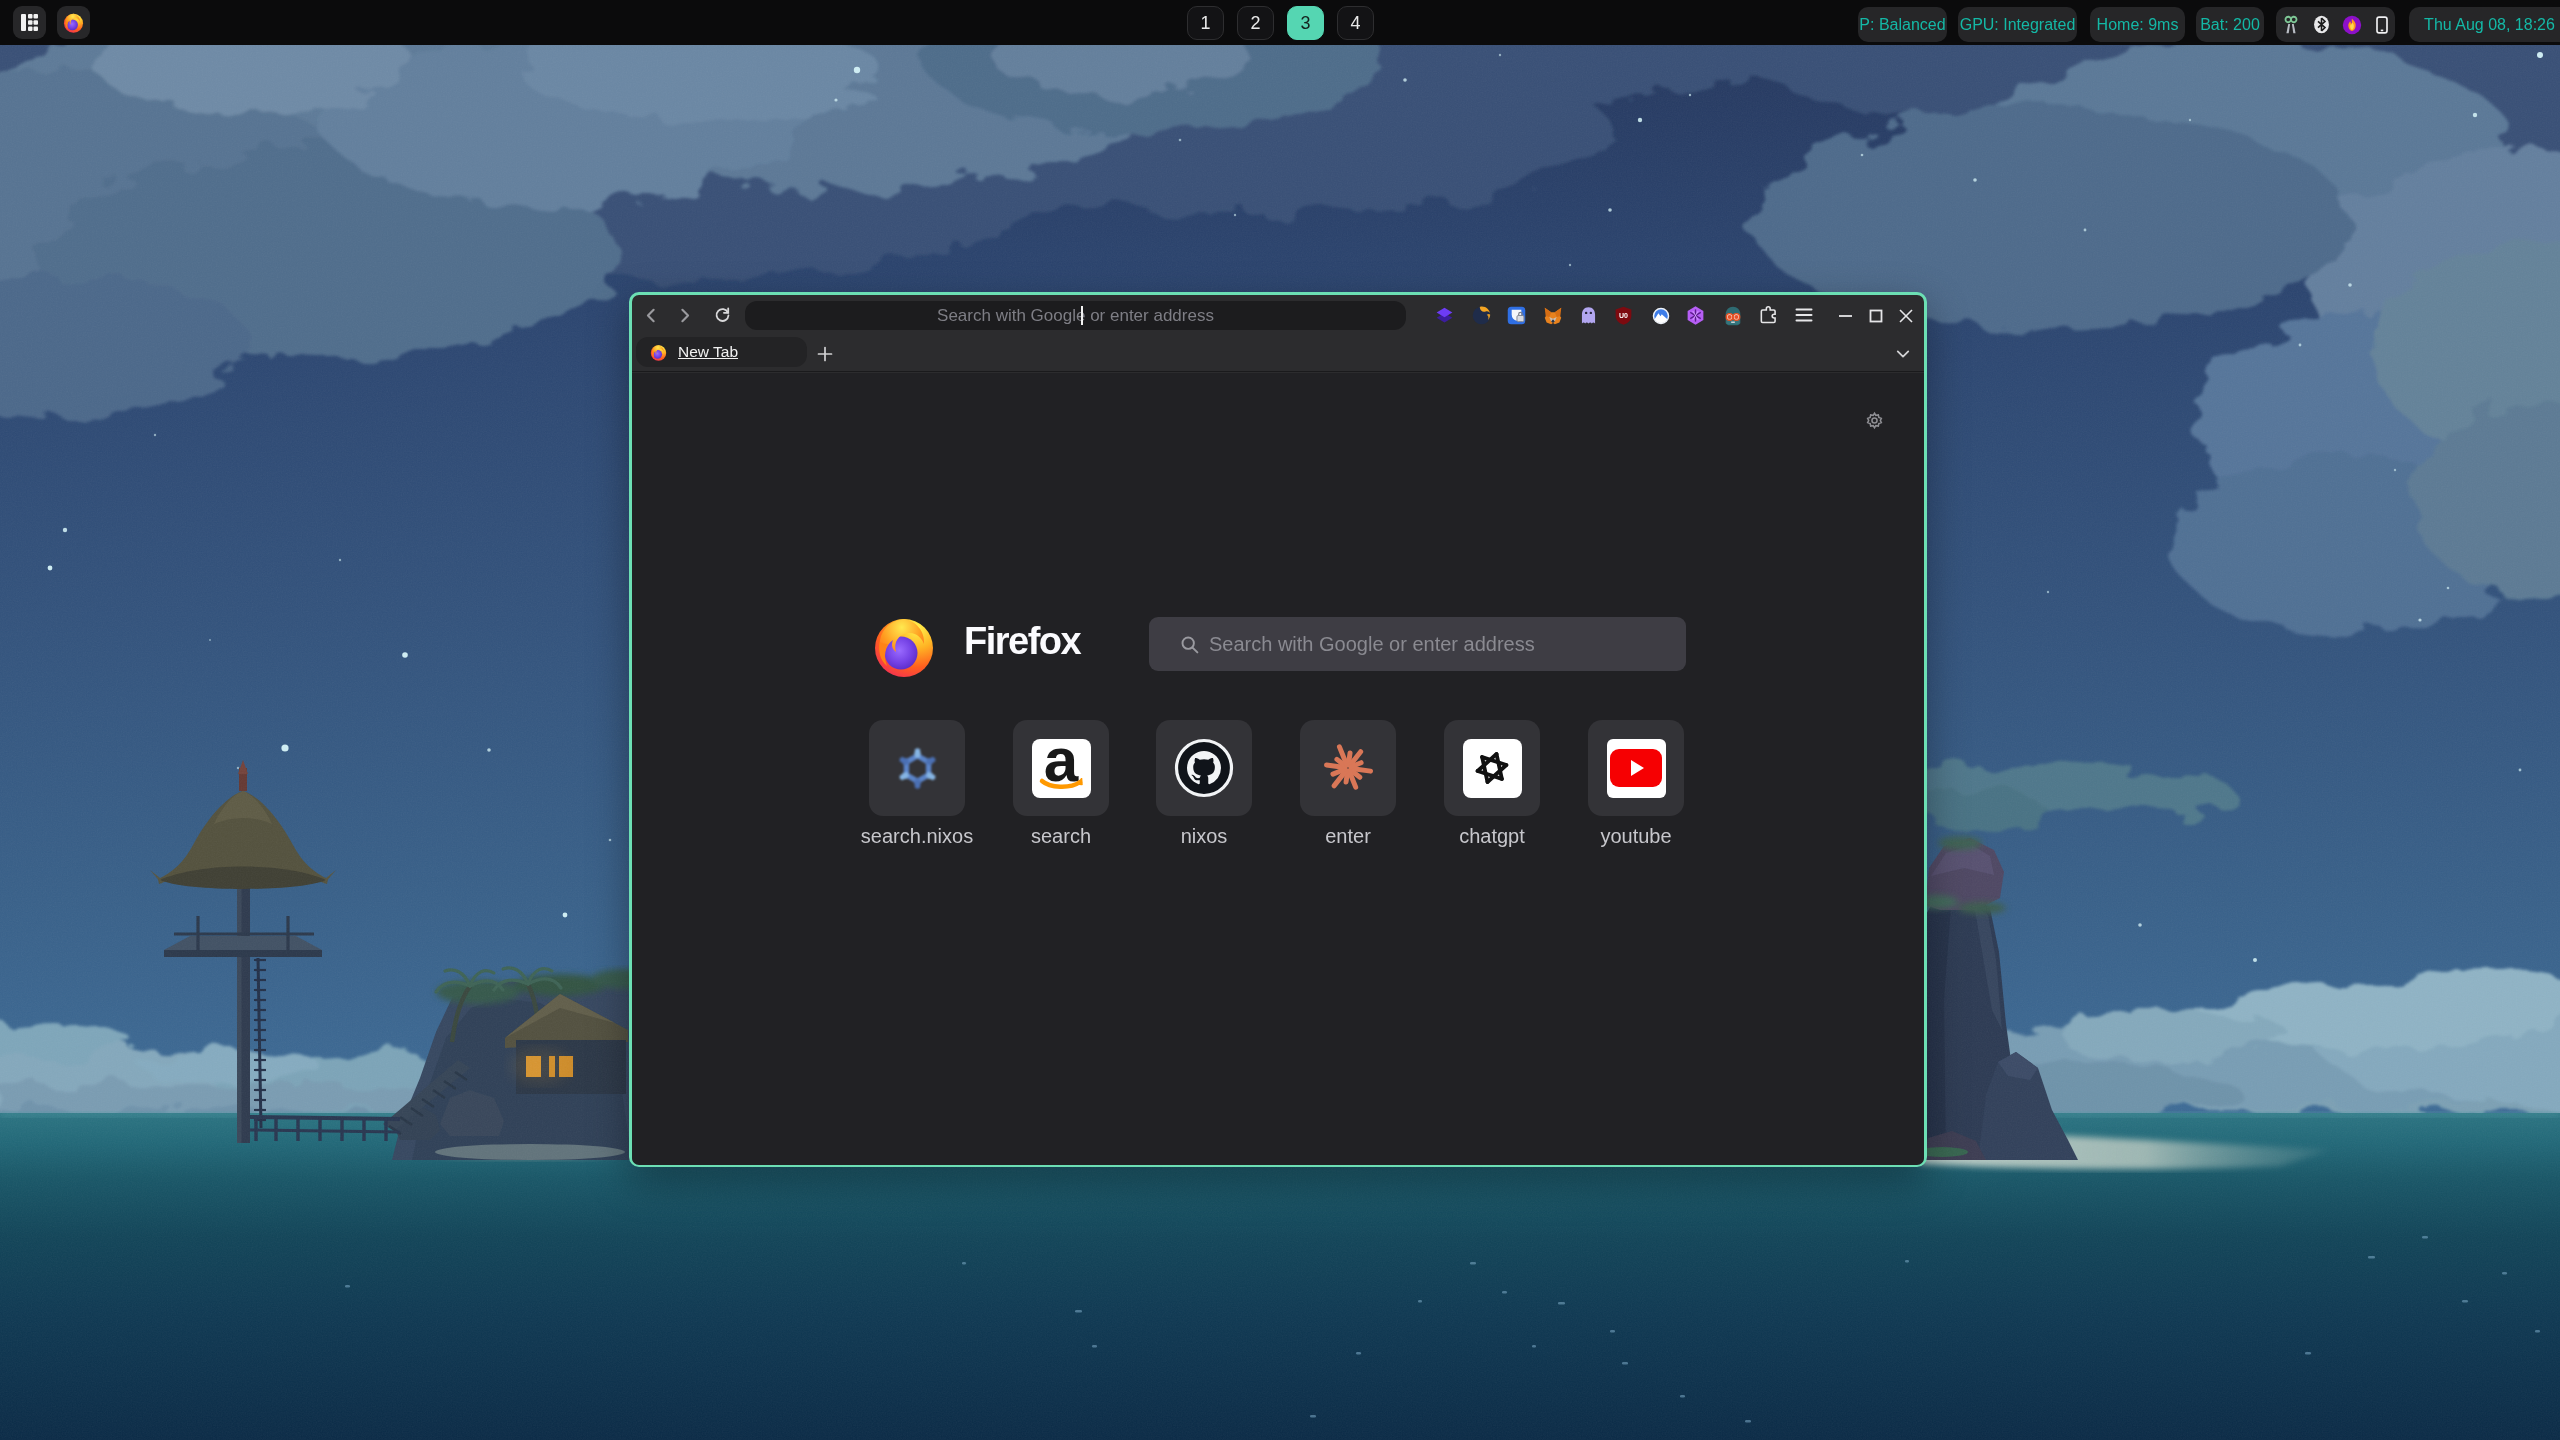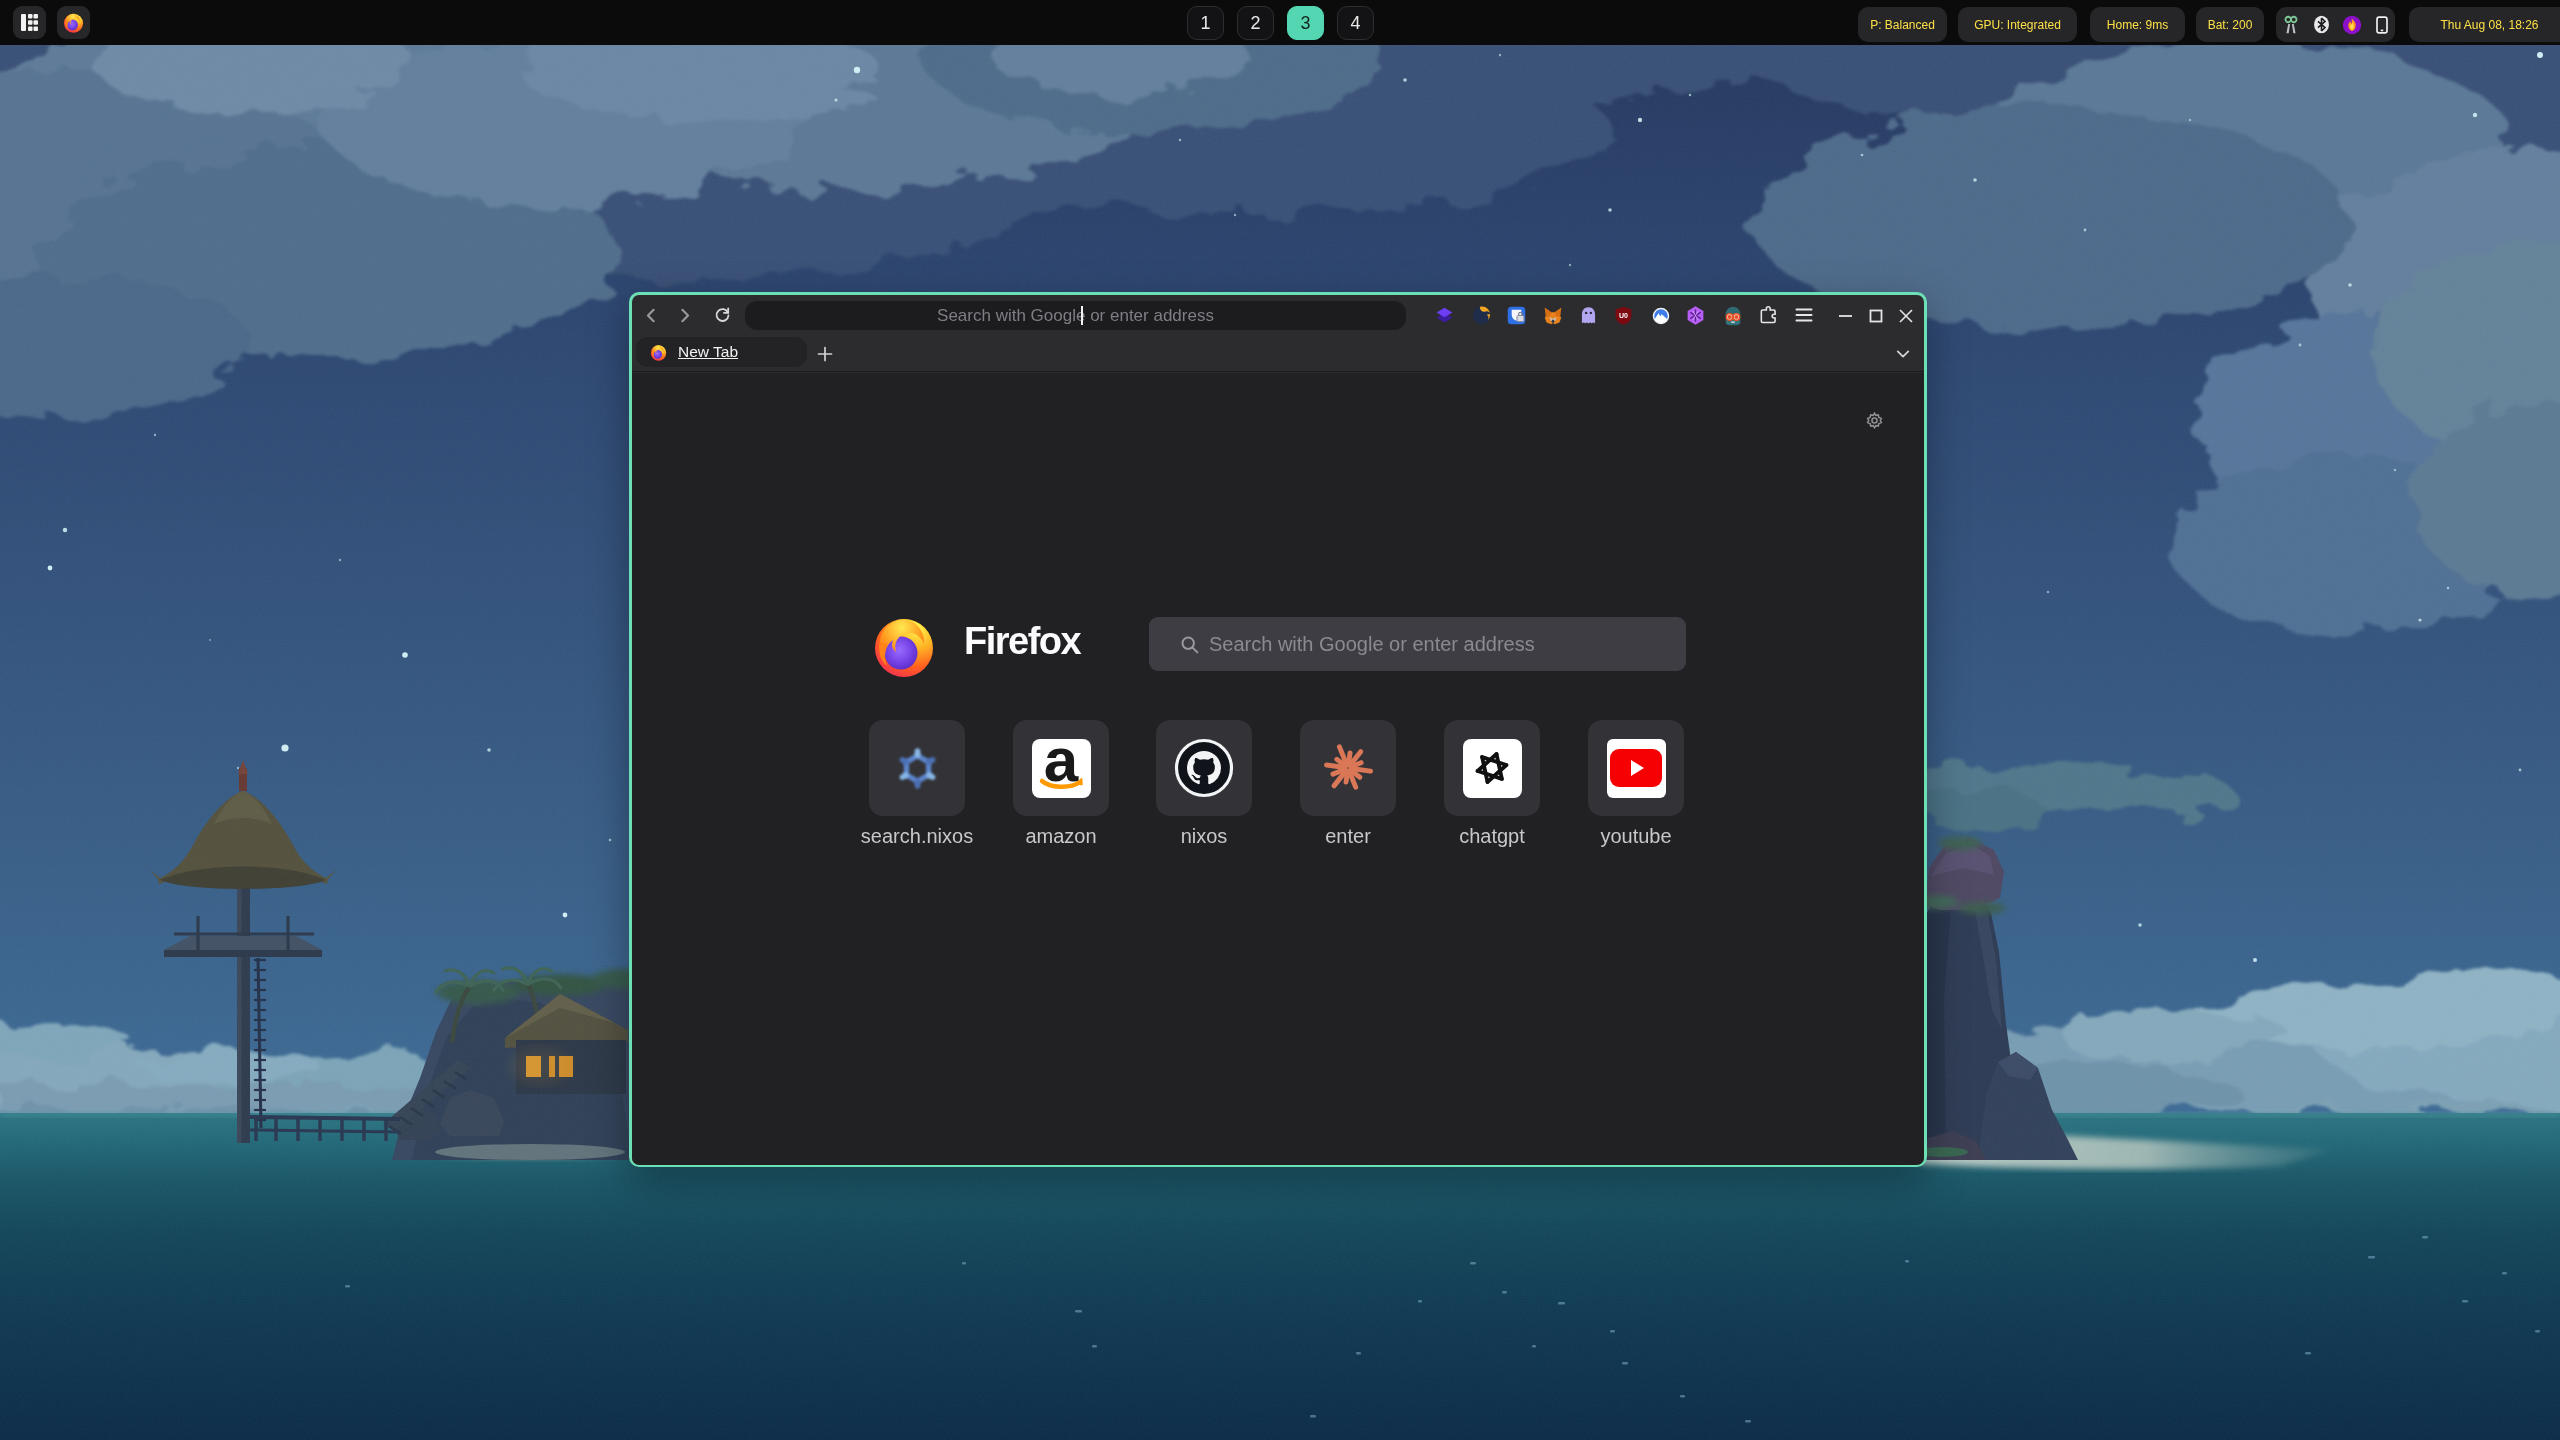--- a/index.html
+++ b/index.html
@@ -3,21 +3,21 @@
 <meta charset="utf-8">
 <style>
 * { margin:0; padding:0; box-sizing:border-box; }
 html,body { width:2560px; height:1440px; overflow:hidden; background:#0b0b0d; font-family:"Liberation Sans",sans-serif; }
 #stage { position:absolute; inset:0; width:2560px; height:1440px; }
 #wall { position:absolute; left:0; top:0; }
 #topbar { position:absolute; left:0; top:0; width:2560px; height:45px; background:#0b0b0c; z-index:5; }
 .tbbtn { position:absolute; top:6px; width:33px; height:33px; background:#272729; border-radius:9px; display:flex; align-items:center; justify-content:center; }
 .ws { position:absolute; top:6px; width:37px; height:34px; border-radius:10px; background:#131315; border:1px solid #2e2e30; color:#e9e9e9; font-size:18px; display:flex; align-items:center; justify-content:center; }
 .ws.act { background:#55d6b2; border-color:#55d6b2; color:#15231e; }
-.pill { position:absolute; top:7px; height:35px; border-radius:10px; background:#262628; color:#fde047; font-size:12px; display:flex; align-items:center; justify-content:center; white-space:nowrap; }
+.pill { position:absolute; top:7px; height:35px; border-radius:10px; background:#262628; color:#14b8a6; font-size:16px; display:flex; align-items:center; justify-content:center; white-space:nowrap; }
 #win { position:absolute; left:629px; top:292px; width:1298px; height:875px; border:3px solid #6cdfb4; border-radius:10px; background:#2c2c2e; z-index:4; box-shadow:0 14px 40px rgba(0,0,10,.35); }
 #toolbar { position:absolute; left:0; top:0; width:1292px; height:41px; }
 #urlbar { position:absolute; left:113px; top:6px; width:661px; height:29px; background:#1c1c1e; border-radius:12px; }
 #urlph { position:absolute; left:0; right:0; top:0; bottom:0; display:flex; align-items:center; justify-content:center; color:#7e7e85; font-size:17px; }
 #caret { position:absolute; left:336px; top:5px; width:2px; height:19px; background:#f2f2f2; }
 .navic { position:absolute; top:0; height:41px; display:flex; align-items:center; justify-content:center; }
 .exic { position:absolute; top:10px; width:21px; height:21px; }
 #tabstrip { position:absolute; left:0; top:41px; width:1292px; height:36px; border-bottom:1px solid #1a1a1c; }
 #tab { position:absolute; left:4px; top:1px; width:171px; height:30px; background:#232325; border-radius:12px; display:flex; align-items:center; color:#f1f1f1; font-size:15.5px;text-decoration:underline; }
 #content { position:absolute; left:0; top:78px; width:1292px; height:792px; background:#212124; border-radius:0 0 7px 7px; }
@@ -588,21 +588,21 @@
         <div class="tlabel" style="left:185px">search.nixos</div>
         <div class="tile" style="left:381px">
           <div style="width:59px;height:59px;background:#fff;border-radius:8px;position:relative;overflow:hidden">
 <div style="position:absolute;left:0;right:0;top:-15px;text-align:center;font-size:62px;font-weight:bold;color:#191919">a</div>
 <svg width="59" height="59" viewBox="0 0 59 59" style="position:absolute;left:0;top:0" fill="none">
               <path d="M10,42 C18,49 38,50 48,43" stroke="#f90" stroke-width="4.5" stroke-linecap="round"></path>
               <path d="M49.5,39 L50,45.5 L43.5,45" fill="#f90" stroke="#f90" stroke-width="1.5" stroke-linejoin="round"></path>
             </svg>
           </div>
         </div>
-        <div class="tlabel" style="left:329px">amazon</div>
+        <div class="tlabel" style="left:329px">search</div>
         <div class="tile" style="left:524px">
           <svg width="60" height="60" viewBox="0 0 60 60">
             <circle cx="30" cy="30" r="27.5" fill="#10141a"></circle>
             <circle cx="30" cy="30" r="27.5" fill="none" stroke="#f2f4f6" stroke-width="3.2"></circle>
             <g transform="translate(13,13) scale(2.125)">
               <path fill="#f2f4f6" d="M8 0C3.58 0 0 3.58 0 8c0 3.54 2.29 6.53 5.47 7.59.4.07.55-.17.55-.38 0-.19-.01-.82-.01-1.49-2.01.37-2.53-.49-2.69-.94-.09-.23-.48-.94-.82-1.13-.28-.15-.68-.52-.01-.53.63-.01 1.08.58 1.23.82.72 1.21 1.87.87 2.33.66.07-.52.28-.87.51-1.07-1.78-.2-3.64-.89-3.64-3.95 0-.87.31-1.59.82-2.15-.08-.2-.36-1.02.08-2.12 0 0 .67-.21 2.2.82.64-.18 1.32-.27 2-.27s1.36.09 2 .27c1.53-1.04 2.2-.82 2.2-.82.44 1.1.16 1.92.08 2.12.51.56.82 1.27.82 2.15 0 3.07-1.87 3.75-3.65 3.95.29.25.54.73.54 1.48 0 1.07-.01 1.93-.01 2.2 0 .21.15.46.55.38A8.01 8.01 0 0 0 16 8c0-4.42-3.58-8-8-8z"></path>
             </g>
           </svg>
         </div>
         <div class="tlabel" style="left:472px">nixos</div>

